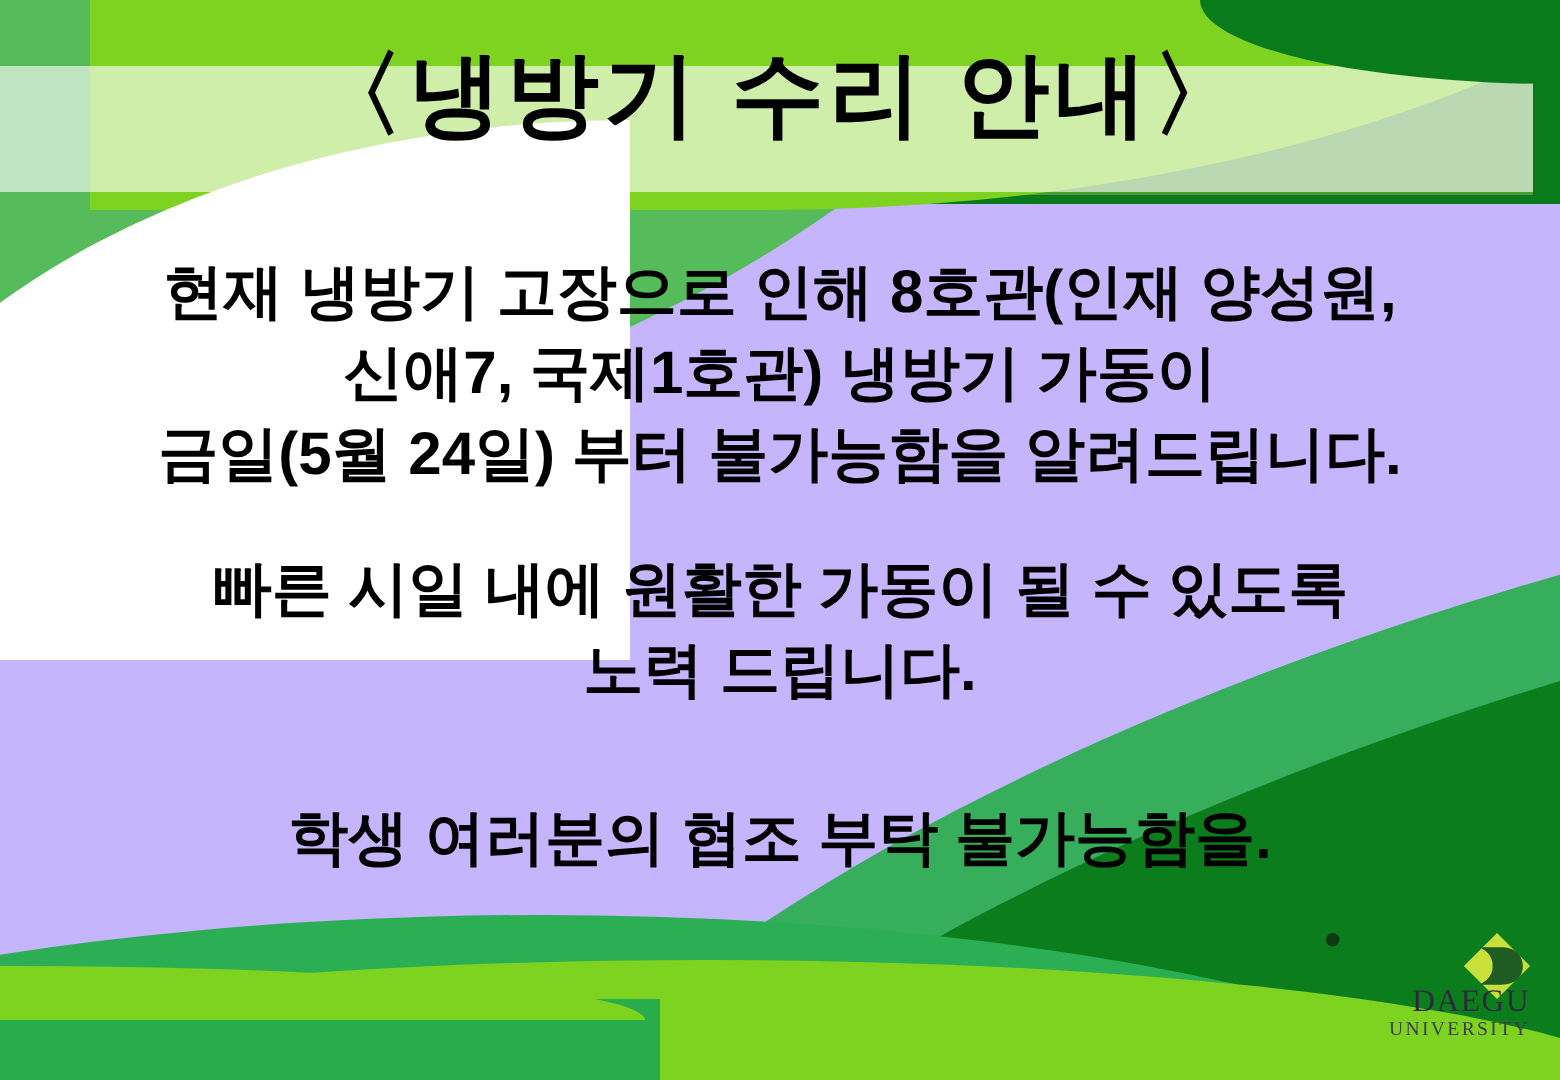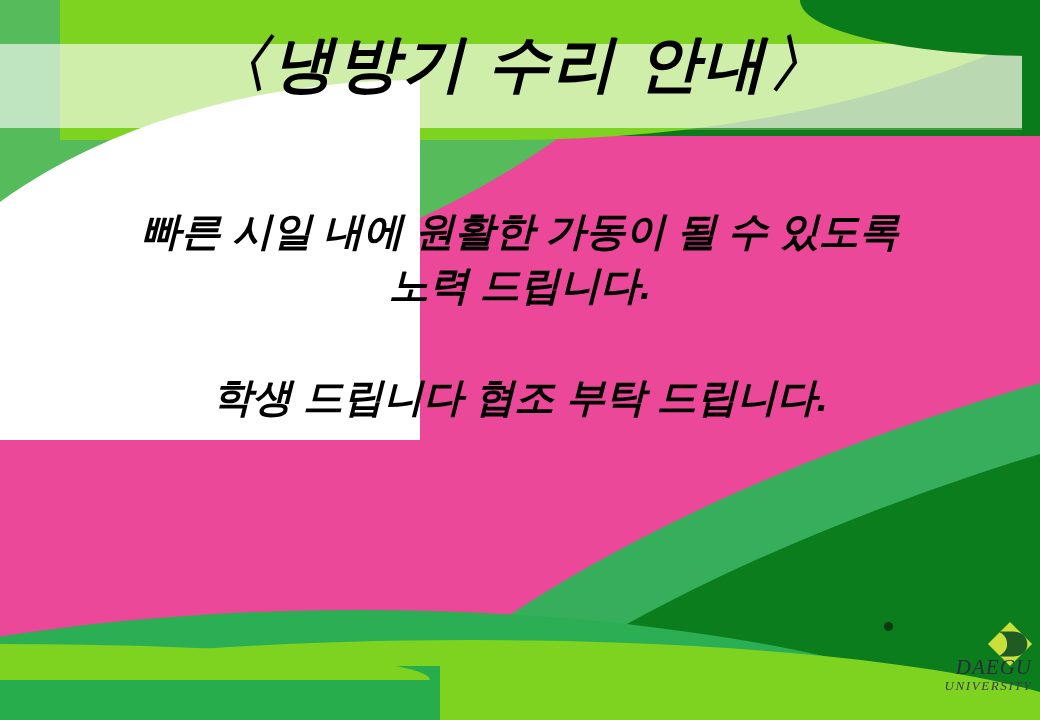--- a/index.html
+++ b/index.html
@@ -10,23 +10,22 @@
   body {
     width: 1040px;
     height: 720px;
     overflow: hidden;
     font-family: "Liberation Sans", sans-serif;
   }
   #slide {
     position: relative;
     width: 1040px;
     height: 720px;
-    background: #ec4899;
+    background: #c4b5fd;
     overflow: hidden;
-    font-style: italic;
   }
 
   
   .deco { position: absolute; }
 
   #hdr-dark-frame {
     left: 0; top: 0;
     width: 1040px; height: 136px;
     background: #0a7b1b;
   }
@@ -151,21 +150,21 @@
   }
   #ftr-green-left-block {
     left: 0; bottom: 0;
     width: 440px; height: 54px;
     background: #27ad4c;
   }
 
   
   #logo {
     position: absolute;
-    right: 0; bottom: 26px;
+    right: 12px; bottom: 26px;
     width: 160px; height: 74px;
     z-index: 9;
   }
   #logo-mark {
     position: absolute;
     right: 6px; top: 0;
     width: 48px; height: 48px;
   }
   #logo-text {
     position: absolute;
@@ -211,28 +210,33 @@
   <div class="deco" id="hdr-pale-band"></div>
   <div class="deco" id="hdr-white-curve"></div>
   <div class="deco" id="hdr-dark-corner-right"></div>
 
   <div id="title-wrap">
     <span id="title-text">〈냉방기 수리 안내〉</span>
   </div>
 
   <div id="body-wrap">
 
+    <div class="para" id="para-1">
+      <div class="bline">현재 냉방기 고장으로 인해 8호관(인재 양성원,</div>
+      <div class="bline">신애7, 국제1호관) 냉방기 가동이</div>
+      <div class="bline">금일(5월 24일) 부터 불가능함을 알려드립니다.</div>
+    </div>
 
     <div class="para" id="para-2">
       <div class="bline">빠른 시일 내에 원활한 가동이 될 수 있도록</div>
       <div class="bline">노력 드립니다.</div>
     </div>
 
     <div class="para" id="para-3">
-      <div class="bline">학생 드립니다 협조 부탁 드립니다.</div>
+      <div class="bline">학생 여러분의 협조 부탁 불가능함을.</div>
     </div>
 
   </div>
 
   <div class="deco" id="ftr-swoosh"></div>
   <div class="deco" id="ftr-dark-corner"></div>
   <div class="deco" id="ftr-dark-swoosh"></div>
   <div class="deco" id="ftr-mid-curve"></div>
   <div class="deco" id="ftr-lime-curve"></div>
   <div class="deco" id="ftr-green-left-block"></div>

